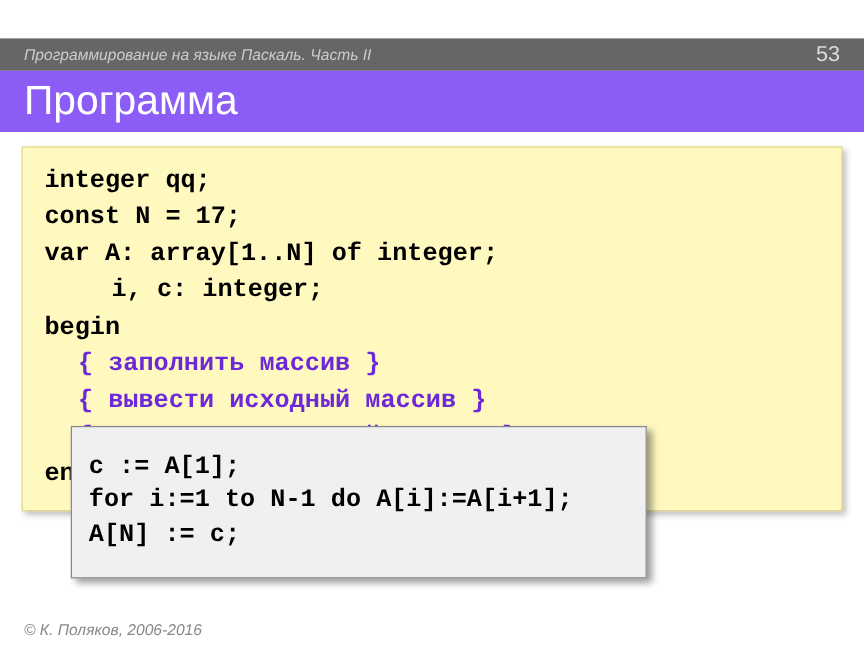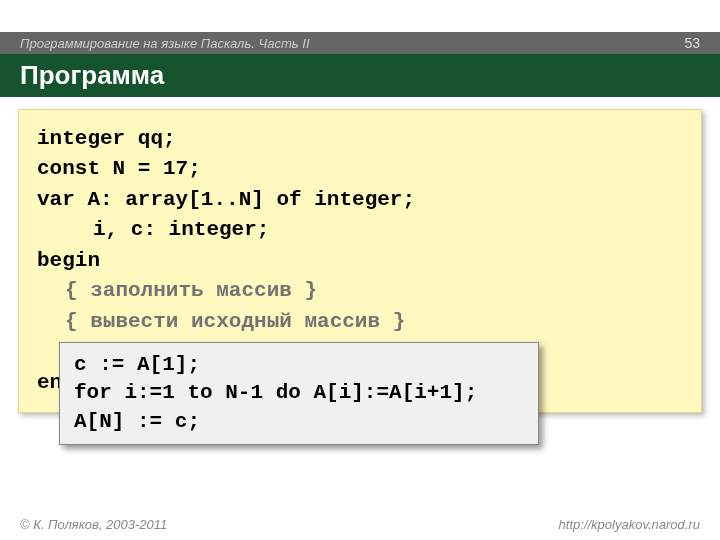--- a/index.html
+++ b/index.html
@@ -19,55 +19,55 @@
     font-size: 13px;
     font-style: italic;
     display: flex;
     justify-content: space-between;
     align-items: center;
     margin-top: 32px;
   }
   .page-num {
     font-style: normal;
     color: #ddd;
-    font-size: 14px;
+    font-size: 18px;
   }
   .title {
-    font-size: 26px;
+    font-size: 34px;
     color: #fff;
-    background: #14532d;
+    background: #8b5cf6;
     padding: 6px 20px;
-    font-weight: bold;
+    font-weight: normal;
   }
   .code-area {
     margin: 12px 18px;
     background: #fff8bf;
     border: 1px solid #e0d890;
     box-shadow: 3px 3px 5px rgba(0,0,0,0.25);
     padding: 14px 18px 14px 18px;
     font-family: "Courier New", monospace;
     font-size: 21px;
     font-weight: bold;
     line-height: 1.45;
     position: relative;
     color: #000;
   }
   .comment {
-    color: #737373;
+    color: #6d28d9;
   }
   .indent1 { padding-left: 28px; }
   .indent-var { padding-left: 56px; }
   .inset-box {
     position: absolute;
     left: 40px;
     top: 232px;
     background: #f0f0f0;
     border: 1px solid #888;
     box-shadow: 4px 4px 6px rgba(0,0,0,0.4);
-    padding: 8px 14px;
+    padding: 20px 14px;
     font-family: "Courier New", monospace;
     font-size: 21px;
     font-weight: bold;
     line-height: 1.35;
     color: #000;
     width: 450px;
   }
   .footer {
     position: absolute;
     bottom: 0;
@@ -107,15 +107,14 @@
   <div>end.</div>
 
   <div class="inset-box">
     <div>c := A[1];</div>
     <div>for i:=1 to N-1 do A[i]:=A[i+1];</div>
     <div>A[N] := c;</div>
   </div>
 </div>
 
 <div class="footer">
-  <span>© К. Поляков, 2003-2011</span>
-  <span>http://kpolyakov.narod.ru</span>
+  <span>© К. Поляков, 2006-2016</span>
 </div>
 
 </body></html>

